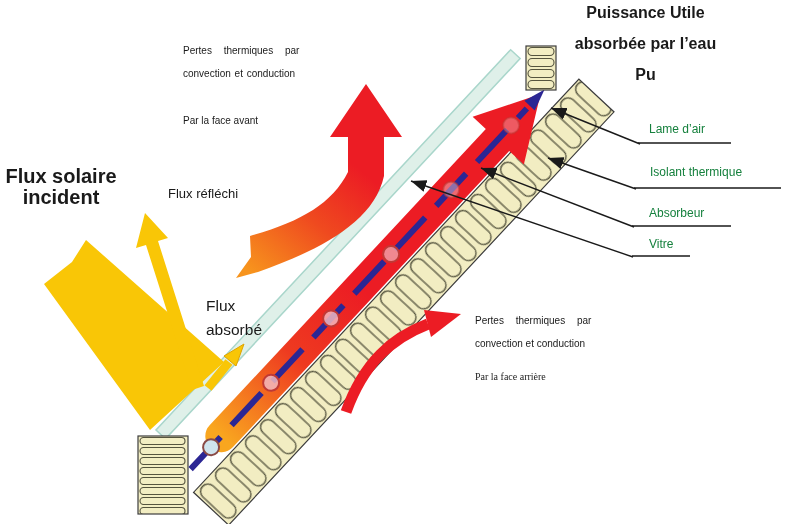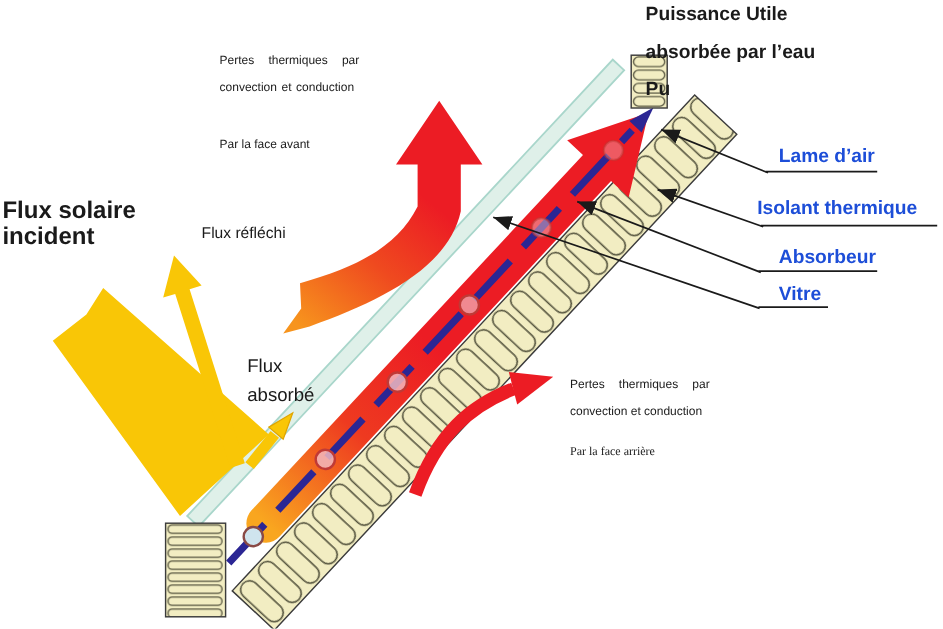--- a/index.html
+++ b/index.html
@@ -3,38 +3,38 @@
 <meta charset="utf-8">
 <style>
   html,body{margin:0;padding:0;background:#ffffff;}
   #stage{
     position:relative;width:786px;height:524px;background:#ffffff;overflow:hidden;
     font-family:"Liberation Sans", sans-serif;color:#1a1a1a;
   }
   #stage svg{position:absolute;left:0;top:0;}
   .txt{position:absolute;z-index:2;}
   .bold{font-weight:bold;}
-  .center{text-align:left;}
+  .center{text-align:center;}
   .body15{font-size:10px;line-height:23px;}
   #title-block{left:538px;top:3px;width:215px;font-size:16px;line-height:20px;}
   #title-block .tline{margin-bottom:11px;}
   #front-loss-block{left:183px;top:39px;width:226px;}
   #front-loss-block .j1{word-spacing:9px;}
   #front-loss-block .j2{word-spacing:1px;}
   #front-loss-block .l3{margin-top:24px;}
   #incident-block{left:2px;top:166px;width:118px;font-size:20px;line-height:21px;}
   #incident-recue{margin-top:13px;text-decoration:underline;text-decoration-style:wavy;text-decoration-color:#cc0000;text-underline-offset:3px;}
   #reflected-label{left:168px;top:186px;font-size:13px;}
   #absorbed-block{left:206px;top:294px;font-size:15.5px;line-height:24px;}
   #back-loss-block{left:475px;top:309px;width:226px;}
   #back-loss-block .j1{word-spacing:9px;}
   #back-loss-block .l3{margin-top:10px;font-family:Liberation Serif, serif;}
-  .layer-label{position:absolute;z-index:2;font-size:16px;font-weight:bold;color:#1d4ed8;white-space:nowrap;}
+  .layer-label{position:absolute;z-index:2;font-size:12px;font-weight:normal;color:#15803d;white-space:nowrap;}
   #layer-0{left:649px;top:122px;}
-  #layer-1{left:631px;top:165px;}
+  #layer-1{left:650px;top:165px;}
   #layer-2{left:649px;top:206px;}
   #layer-3{left:649px;top:237px;}
 </style>
 </head>
 <body>
 
 <div id="stage">
 
   <svg width="786" height="524" viewBox="0 0 786 524">
     <defs>

